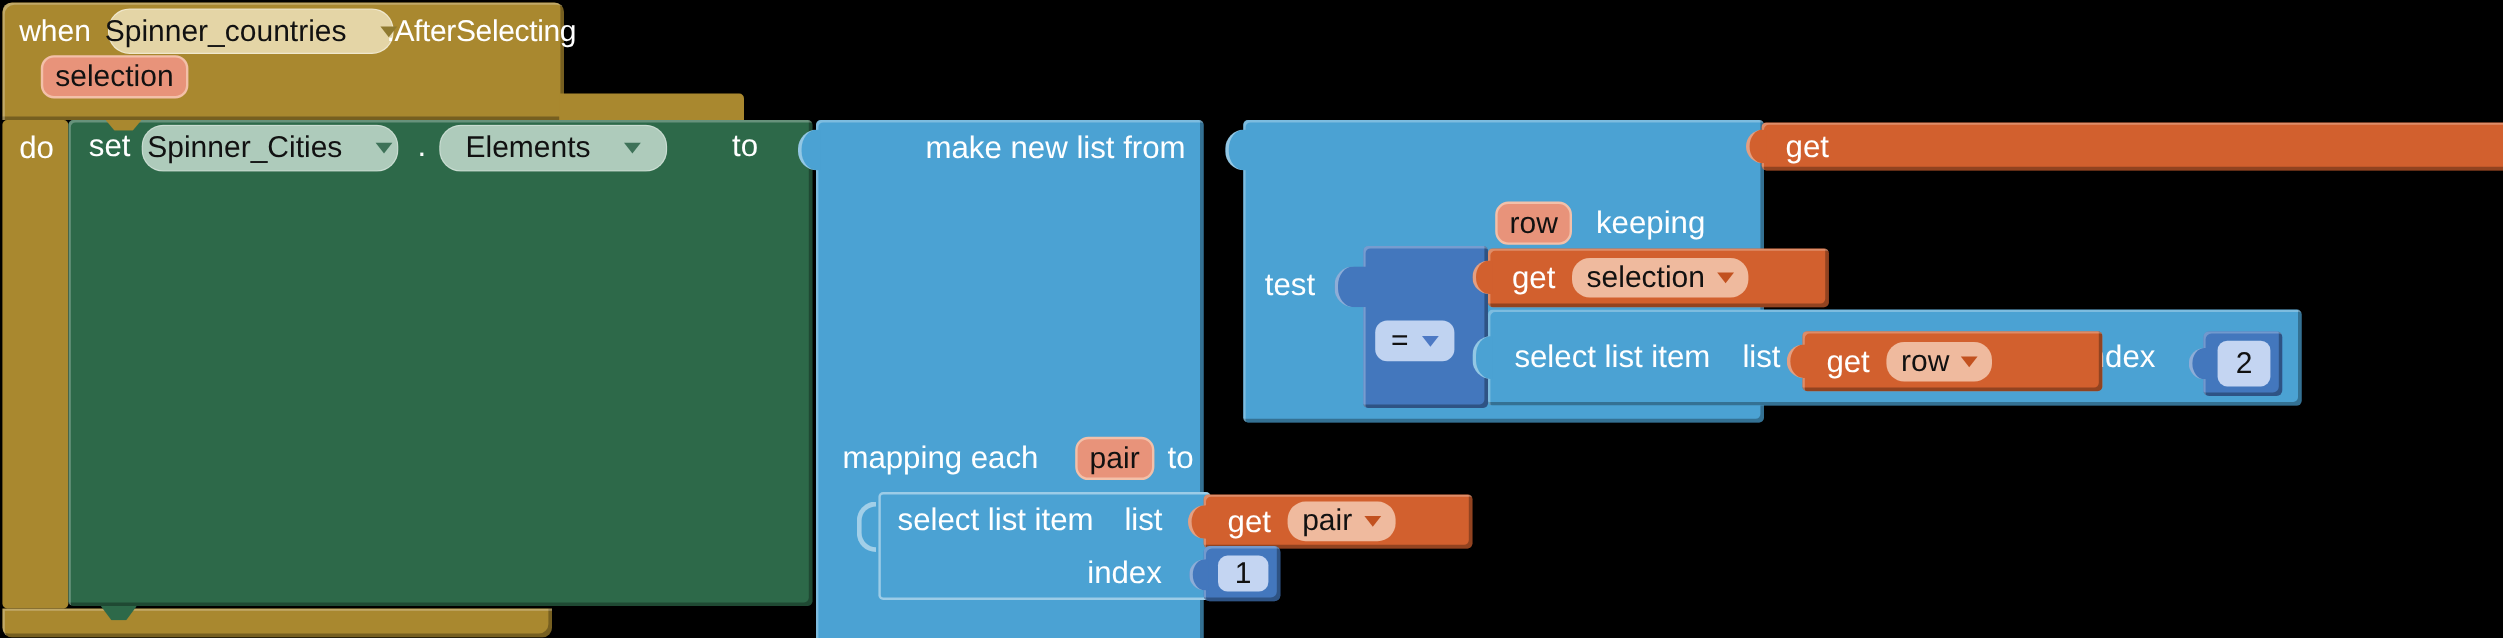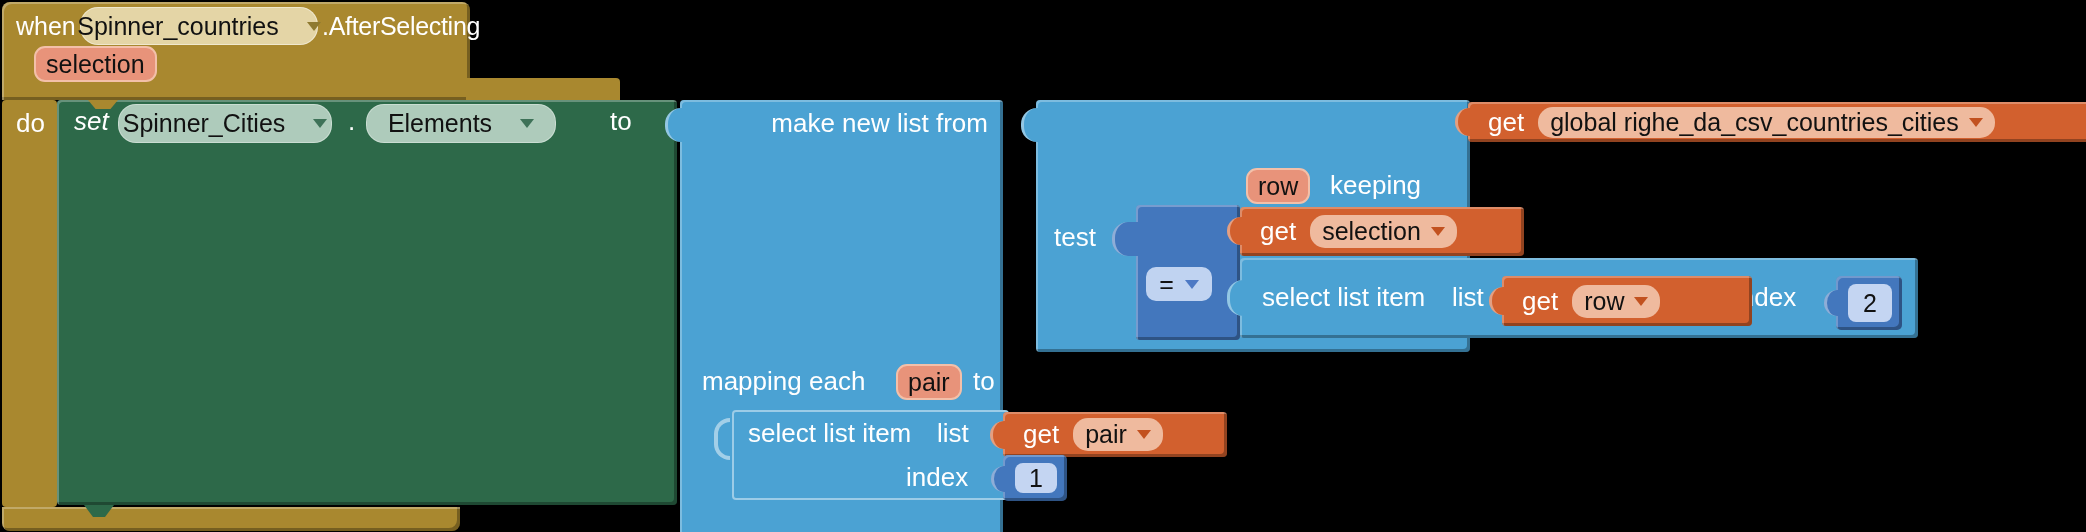--- a/index.html
+++ b/index.html
@@ -48,32 +48,32 @@
 <body>
 
 <div id="canvas">
 
   <div class="block gold" style="left:2px;top:2px;width:468px;height:98px;border-radius:8px 8px 0 0;"></div>
   <div class="block gold flat" style="left:466px;top:78px;width:154px;height:22px;border-radius:0 4px 0 0;"></div>
   <div class="block gold flat" style="left:2px;top:100px;width:55px;height:407px;"></div>
   <div class="block gold" style="left:2px;top:507px;width:458px;height:24px;border-radius:0 0 8px 8px;"></div>
 
   <span class="lbl" style="left:16px;top:7px;font-size:25px;text-align:center;">when</span>
-  <div class="dd dd-beige" style="left:80px;top:7px;width:236px;height:36px;gap:28px;">
+  <div class="dd dd-beige" style="left:90px;top:7px;width:236px;height:36px;gap:28px;">
     <span>Spinner_countries</span>
     <span class="caret caret-gold"></span>
   </div>
   <span class="lbl" style="left:322px;top:7px;font-size:25px;letter-spacing:-0.3px;">.AfterSelecting</span>
   <div class="chip" style="left:34px;top:46px;">
     <span>selection</span>
   </div>
   <span class="lbl" style="left:16px;top:104px;">do</span>
 
   <div class="block green" style="left:57px;top:100px;width:620px;height:405px;">
-    <span class="lbl" style="left:17px;top:2px;font-style:italic;">set</span>
+    <span class="lbl" style="left:17px;top:2px;">set</span>
     <div class="dd dd-green" style="left:61px;top:4px;width:212px;height:37px;">
       <span>Spinner_Cities</span>
       <span class="caret caret-green"></span>
     </div>
     <span class="lbl" style="left:291px;top:2px;">.</span>
     <div class="dd dd-green" style="left:309px;top:4px;width:188px;height:37px;">
       <span>Elements</span>
       <span class="caret caret-green"></span>
     </div>
     <span class="lbl" style="left:553px;top:2px;">to</span>
@@ -155,19 +155,15 @@
   </div>
 
   <div class="num" style="left:1836px;top:276px;width:66px;height:54px;">
     <div class="plug" style="left:-12px;top:14px;width:13px;height:26px;background:var(--dark-blue);"></div>
     <div class="num-inner">2</div>
   </div>
 
   <div class="get-block orange" style="left:1468px;top:102px;width:614px;height:40px;">
     <div class="plug" style="left:-13px;top:6px;width:14px;height:28px;background:var(--orange);"></div>
     <span class="get-lbl">get</span>
-    <span class="get-dd" style="padding:1px 12px;">
-      <span>global righe_da_csv_countries_cities</span>
-      <span class="caret caret-orange"></span>
-    </span>
   </div>
 
 </div>
 
 </body></html>

